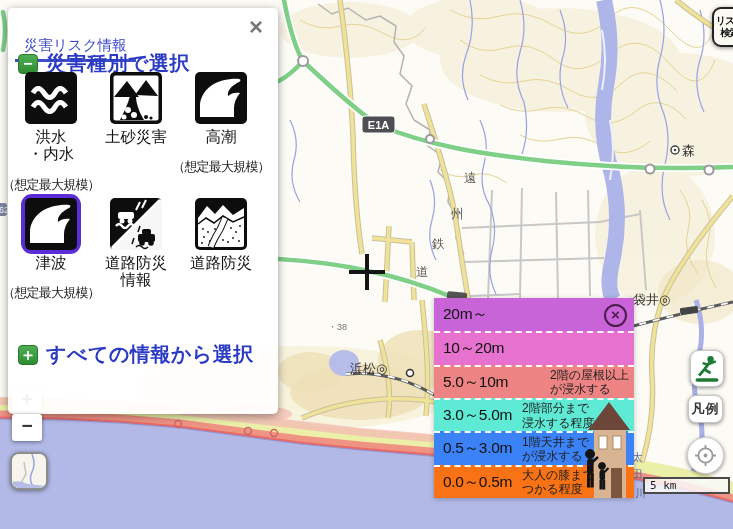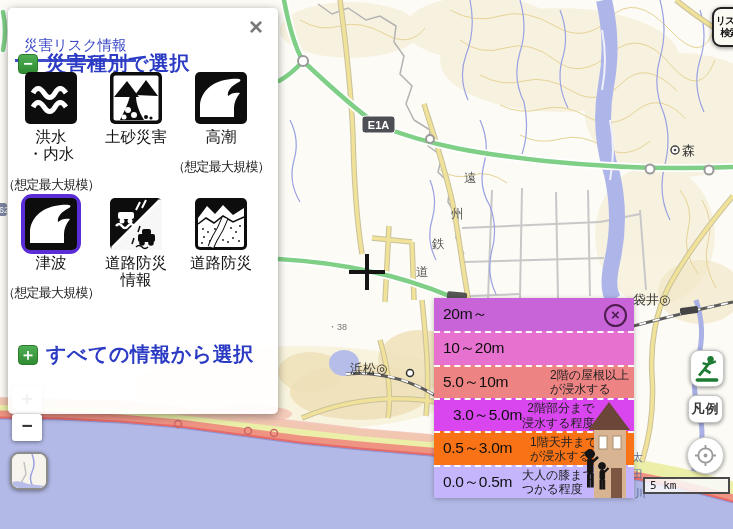--- a/index.html
+++ b/index.html
@@ -409,31 +409,31 @@
     </div>
     <div class="lg-row" style="background-color: rgb(230, 113, 206); align-items: center;">
       <div class="lg-range">10～20m</div>
       <div class="lg-desc"></div>
     </div>
     <div class="lg-row" style="background-color: rgb(238, 131, 131); gap: 28px;">
       <div class="lg-range">5.0～10m</div>
       <div class="lg-desc">2階の屋根以上
 が浸水する</div>
     </div>
-    <div class="lg-row" style="background-color: #d946ef; text-align: right;">
+    <div class="lg-row" style="background-color: #5eead4;">
       <div class="lg-range">3.0～5.0m</div>
       <div class="lg-desc">2階部分まで
 浸水する程度</div>
     </div>
-    <div class="lg-row" style="background-color: #f97316; gap: 8px;">
+    <div class="lg-row" style="background-color: #3b82f6;">
       <div class="lg-range">0.5～3.0m</div>
       <div class="lg-desc">1階天井まで
 が浸水する</div>
     </div>
-    <div class="lg-row" style="background-color: #c4b5fd;">
+    <div class="lg-row" style="background-color: #f97316;">
       <div class="lg-range">0.0～0.5m</div>
       <div class="lg-desc">大人の膝まで
 つかる程度</div>
     </div>
     <svg class="lg-house" width="50" height="102" viewBox="0 0 50 102">
       <polygon points="6,34 27,6 48,34" fill="#6d463a"></polygon>
       <rect x="12" y="34" width="32" height="68" fill="#d8b492"></rect>
       <rect x="17" y="40" width="8" height="13" fill="#fff" stroke="#a98b6c"></rect>
       <rect x="31" y="40" width="8" height="13" fill="#fff" stroke="#a98b6c"></rect>
       <rect x="29" y="72" width="11" height="30" fill="#7e5540"></rect>

